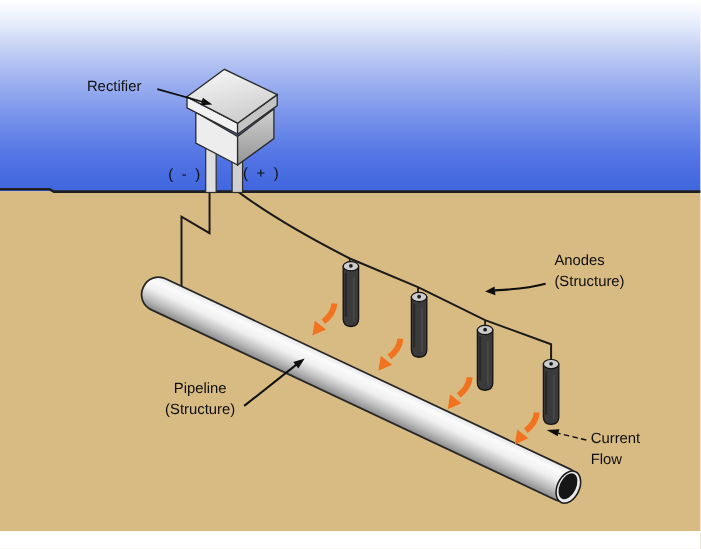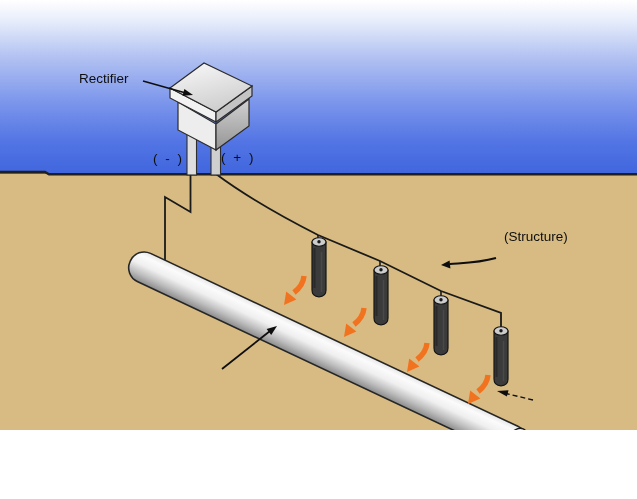--- a/index.html
+++ b/index.html
@@ -1,18 +1,18 @@
 <!DOCTYPE html>
 <html><head>
 <meta charset="utf-8">
 <style>
   html,body{margin:0;padding:0;background:#fff;}
   .stage{
     position:relative;
-    width:637px;height:430px;
+    width:637px;height:483px;
     overflow:hidden;
     font-family:"Liberation Sans", sans-serif;
     background:#fff;
   }
   .scene{position:absolute;left:0;top:0;}
   .lbl{
     position:absolute;
     color:#0e0e0e;
     font-size:13.5px;
     line-height:19px;
@@ -127,18 +127,27 @@
     </g>
   </svg>
 
   <div class="lbl" style="left:79px;top:69px;">Rectifier</div>
 
   <div class="lbl terminal" style="left:153px;top:149px;">( - )</div>
 
   <div class="lbl terminal" style="left:221px;top:148px;">( + )</div>
 
   <div class="lbl" style="left:504px;top:227px;">
+    <div>Anodes</div>
     <div>(Structure)</div>
   </div>
 
+  <div class="lbl center" style="left:136px;top:343px;width:92px;">
+    <div>Pipeline</div>
+    <div>(Structure)</div>
+  </div>
 
+  <div class="lbl" style="left:537px;top:389px;">
+    <div>Current</div>
+    <div>Flow</div>
+  </div>
 
 </div>
 
 </body></html>

